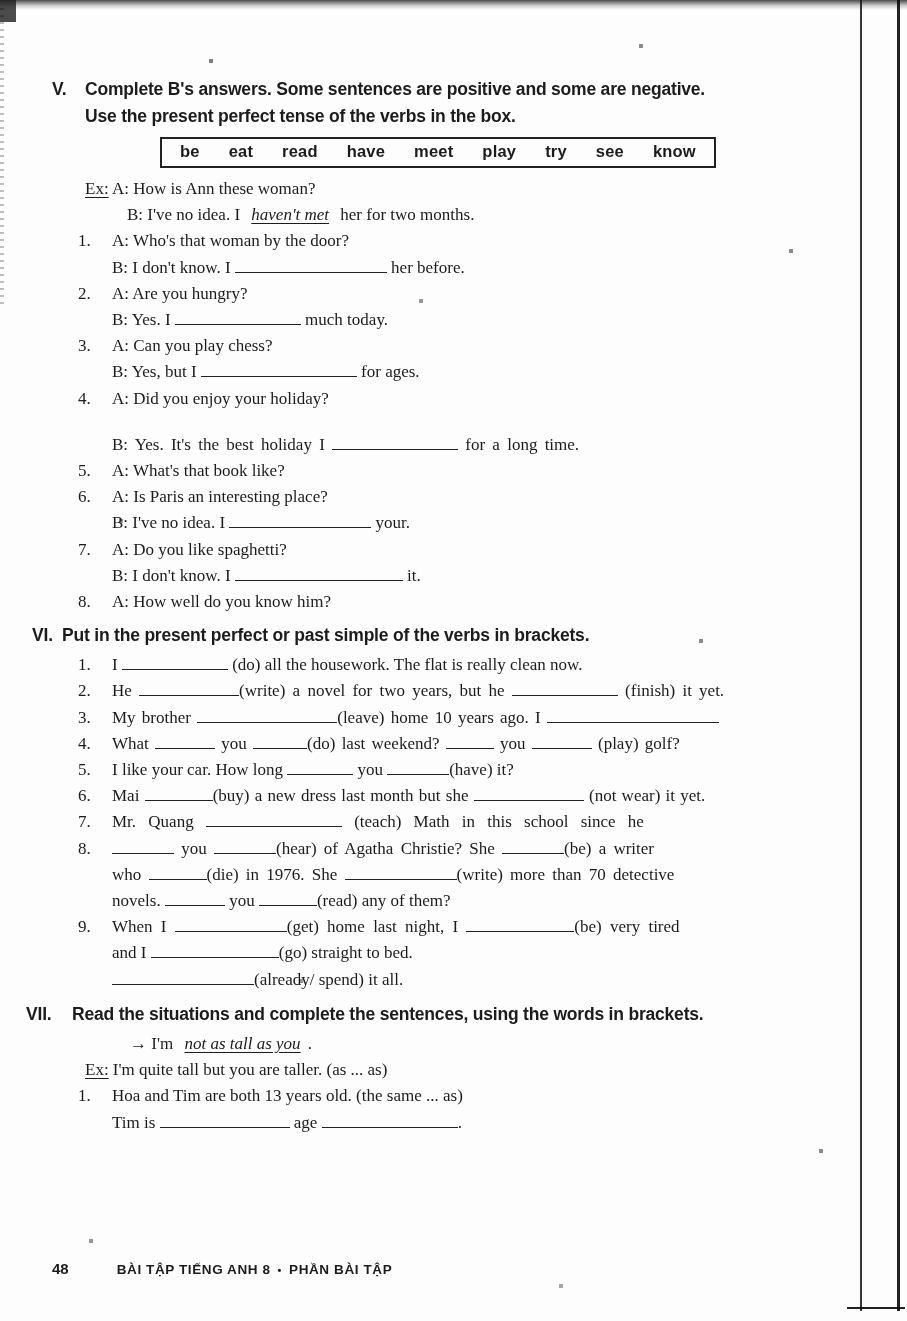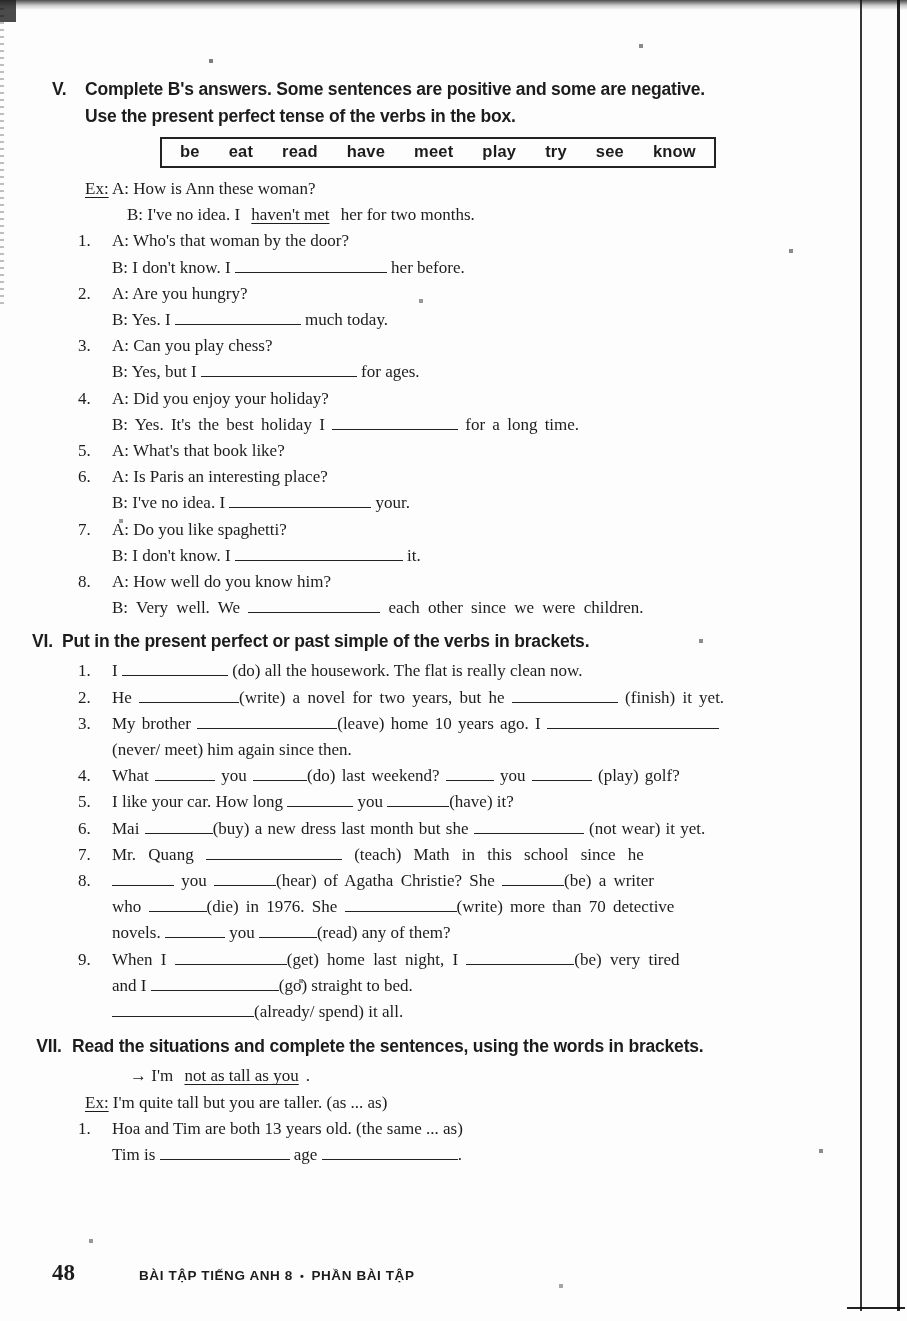--- a/index.html
+++ b/index.html
@@ -41,47 +41,47 @@
     font-weight:bold; font-size:17.5px; line-height:27px; letter-spacing:-0.2px;
   }
   .hnum { flex:0 0 auto; }
   .htext { flex:1 1 auto; }
   .hline { display:block; }
   .sec5 .heading { margin-left:2px; }
   .sec5 .hnum { width:33px; }
   .sec6 .heading { margin-left:-18px; margin-top:7px; }
   .sec6 .hnum { width:30px; }
   .sec7 .heading { margin-left:-24px; margin-top:8px; }
-  .sec7 .hnum { width:46px;text-align:center; }
+  .sec7 .hnum { width:46px; }
 
   .verb-box {
     margin:7px 0 8px 110px; width:556px;
     border:2px solid #222;
     padding:3px 18px 5px 18px;
     display:flex; justify-content:space-between; align-items:baseline;
     font-family:"Liberation Sans", sans-serif; font-size:16.5px; font-weight:bold;
     letter-spacing:.2px;
   }
   .vb-word { display:inline-block; }
 
   .lines { font-size:17px; line-height:26.2px; }
   .ln { position:relative; padding-left:62px; white-space:nowrap; }
   .ln .num { position:absolute; left:28px; top:0; }
   .ln.ex { padding-left:35px; }
   .ln.exb { padding-left:77px; }
   .ln.arrow { padding-left:80px; }
   .u { text-decoration:underline; text-underline-offset:3px; }
-  .ans { text-decoration:underline; text-underline-offset:3px; padding:0 7px; }
+  .ans { font-style:italic; text-decoration:underline; text-underline-offset:3px; padding:0 7px; }
   .blank { display:inline-block; border-bottom:1.4px solid #222; height:14px; vertical-align:baseline; }
   .sec6 .lines, .sec7 .lines { margin-top:3px; }
 
   .footer { position:absolute; left:52px; top:1260px; display:flex; align-items:baseline; }
-  .page-num { font-size:23px; font-weight:bold; font-family:Liberation Serif, serif; }
+  .page-num { font-size:15px; font-weight:bold; font-family:Liberation Sans, sans-serif; }
   .footer-label {
-    margin-left:64px;
+    margin-left:48px;
     font-family:"Liberation Sans", sans-serif; font-weight:bold;
     font-size:13.5px; letter-spacing:.6px;
   }
   .footer-label .sep { padding:0 7px; font-size:11px; }
 </style>
 </head>
 <body>
 
 <div class="top-band"></div>
 <div class="top-corner"></div>
@@ -115,43 +115,41 @@
     <div class="lines">
         <div class="ln ex"><span class="u">Ex:</span><span> A:  How is Ann these woman?</span></div>
         <div class="ln exb"><span>B:  I've no idea. I </span><span class="ans">haven't met</span><span>  her for two months.</span></div>
         <div class="ln"><span class="num">1.</span><span>A: Who's that woman by the door?</span></div>
         <div class="ln"><span>B: I don't know. I </span><span class="blank" style="width: 152px;"></span><span> her before.</span></div>
         <div class="ln"><span class="num">2.</span><span>A: Are you hungry?</span></div>
         <div class="ln"><span>B: Yes. I </span><span class="blank" style="width: 126px;"></span><span> much today.</span></div>
         <div class="ln"><span class="num">3.</span><span>A: Can you play chess?</span></div>
         <div class="ln"><span>B: Yes, but I </span><span class="blank" style="width: 156px;"></span><span> for ages.</span></div>
         <div class="ln"><span class="num">4.</span><span>A: Did you enjoy your holiday?</span></div>
-        <div class="ln" style="word-spacing: 3px;"><span>B: Yes. It's the best holiday I </span><span class="blank" style="width: 126px;"></span><span> for a long time.</span></div>
+        <div class="ln" style="word-spacing: 3px; margin-top: 20px;"><span>B: Yes. It's the best holiday I </span><span class="blank" style="width: 126px;"></span><span> for a long time.</span></div>
         <div class="ln"><span class="num">5.</span><span>A: What's that book like?</span></div>
         <div class="ln"><span class="num">6.</span><span>A: Is Paris an interesting place?</span></div>
         <div class="ln"><span>B: I've no idea. I </span><span class="blank" style="width: 142px;"></span><span> your.</span></div>
         <div class="ln"><span class="num">7.</span><span>A: Do you like spaghetti?</span></div>
         <div class="ln"><span>B: I don't know. I </span><span class="blank" style="width: 168px;"></span><span> it.</span></div>
         <div class="ln"><span class="num">8.</span><span>A: How well do you know him?</span></div>
-        <div class="ln" style="word-spacing: 4px;"><span>B: Very well. We </span><span class="blank" style="width: 132px;"></span><span> each other since we were children.</span></div>
       </div>
   </div>
 
   <div class="sec sec6">
     <div class="heading">
       <span class="hnum">VI.</span>
       <span class="htext">
         <span class="hline">Put in the present perfect or past simple of the verbs in brackets.</span>
       </span>
     </div>
     <div class="lines">
         <div class="ln"><span class="num">1.</span><span>I </span><span class="blank" style="width: 106px;"></span><span> (do) all the housework. The flat is really clean now.</span></div>
         <div class="ln" style="word-spacing: 3px;"><span class="num">2.</span><span>He </span><span class="blank" style="width: 100px;"></span><span>(write) a novel for two years, but he </span><span class="blank" style="width: 106px;"></span><span> (finish) it yet.</span></div>
         <div class="ln" style="word-spacing: 2px;"><span class="num">3.</span><span>My brother </span><span class="blank" style="width: 140px;"></span><span>(leave) home 10 years ago. I </span><span class="blank" style="width: 172px;"></span></div>
-        <div class="ln"><span>(never/ meet) him again since then.</span></div>
         <div class="ln" style="word-spacing: 2px;"><span class="num">4.</span><span>What </span><span class="blank" style="width: 60px;"></span><span> you </span><span class="blank" style="width: 54px;"></span><span>(do) last weekend? </span><span class="blank" style="width: 48px;"></span><span> you </span><span class="blank" style="width: 60px;"></span><span> (play) golf?</span></div>
         <div class="ln"><span class="num">5.</span><span>I like your car. How long </span><span class="blank" style="width: 66px;"></span><span> you </span><span class="blank" style="width: 62px;"></span><span>(have) it?</span></div>
         <div class="ln" style="word-spacing: 1px;"><span class="num">6.</span><span>Mai </span><span class="blank" style="width: 68px;"></span><span>(buy) a new dress last month but she </span><span class="blank" style="width: 110px;"></span><span> (not wear) it yet.</span></div>
         <div class="ln" style="word-spacing: 8px;"><span class="num">7.</span><span>Mr. Quang </span><span class="blank" style="width: 136px;"></span><span> (teach) Math in this school since he</span></div>
         <div class="ln" style="word-spacing: 3px;"><span class="num">8.</span><span class="blank" style="width: 62px;"></span><span> you </span><span class="blank" style="width: 62px;"></span><span>(hear) of Agatha Christie? She </span><span class="blank" style="width: 62px;"></span><span>(be) a writer</span></div>
         <div class="ln" style="word-spacing: 3px;"><span>who </span><span class="blank" style="width: 58px;"></span><span>(die) in 1976. She </span><span class="blank" style="width: 112px;"></span><span>(write) more than 70 detective</span></div>
         <div class="ln"><span>novels. </span><span class="blank" style="width: 60px;"></span><span> you </span><span class="blank" style="width: 58px;"></span><span>(read) any of them?</span></div>
         <div class="ln" style="word-spacing: 4px;"><span class="num">9.</span><span>When I </span><span class="blank" style="width: 112px;"></span><span>(get) home last night, I </span><span class="blank" style="width: 108px;"></span><span>(be) very tired</span></div>
         <div class="ln"><span>and I </span><span class="blank" style="width: 128px;"></span><span>(go) straight to bed.</span></div>
         <div class="ln"><span class="blank" style="width: 142px;"></span><span>(already/ spend) it all.</span></div>

